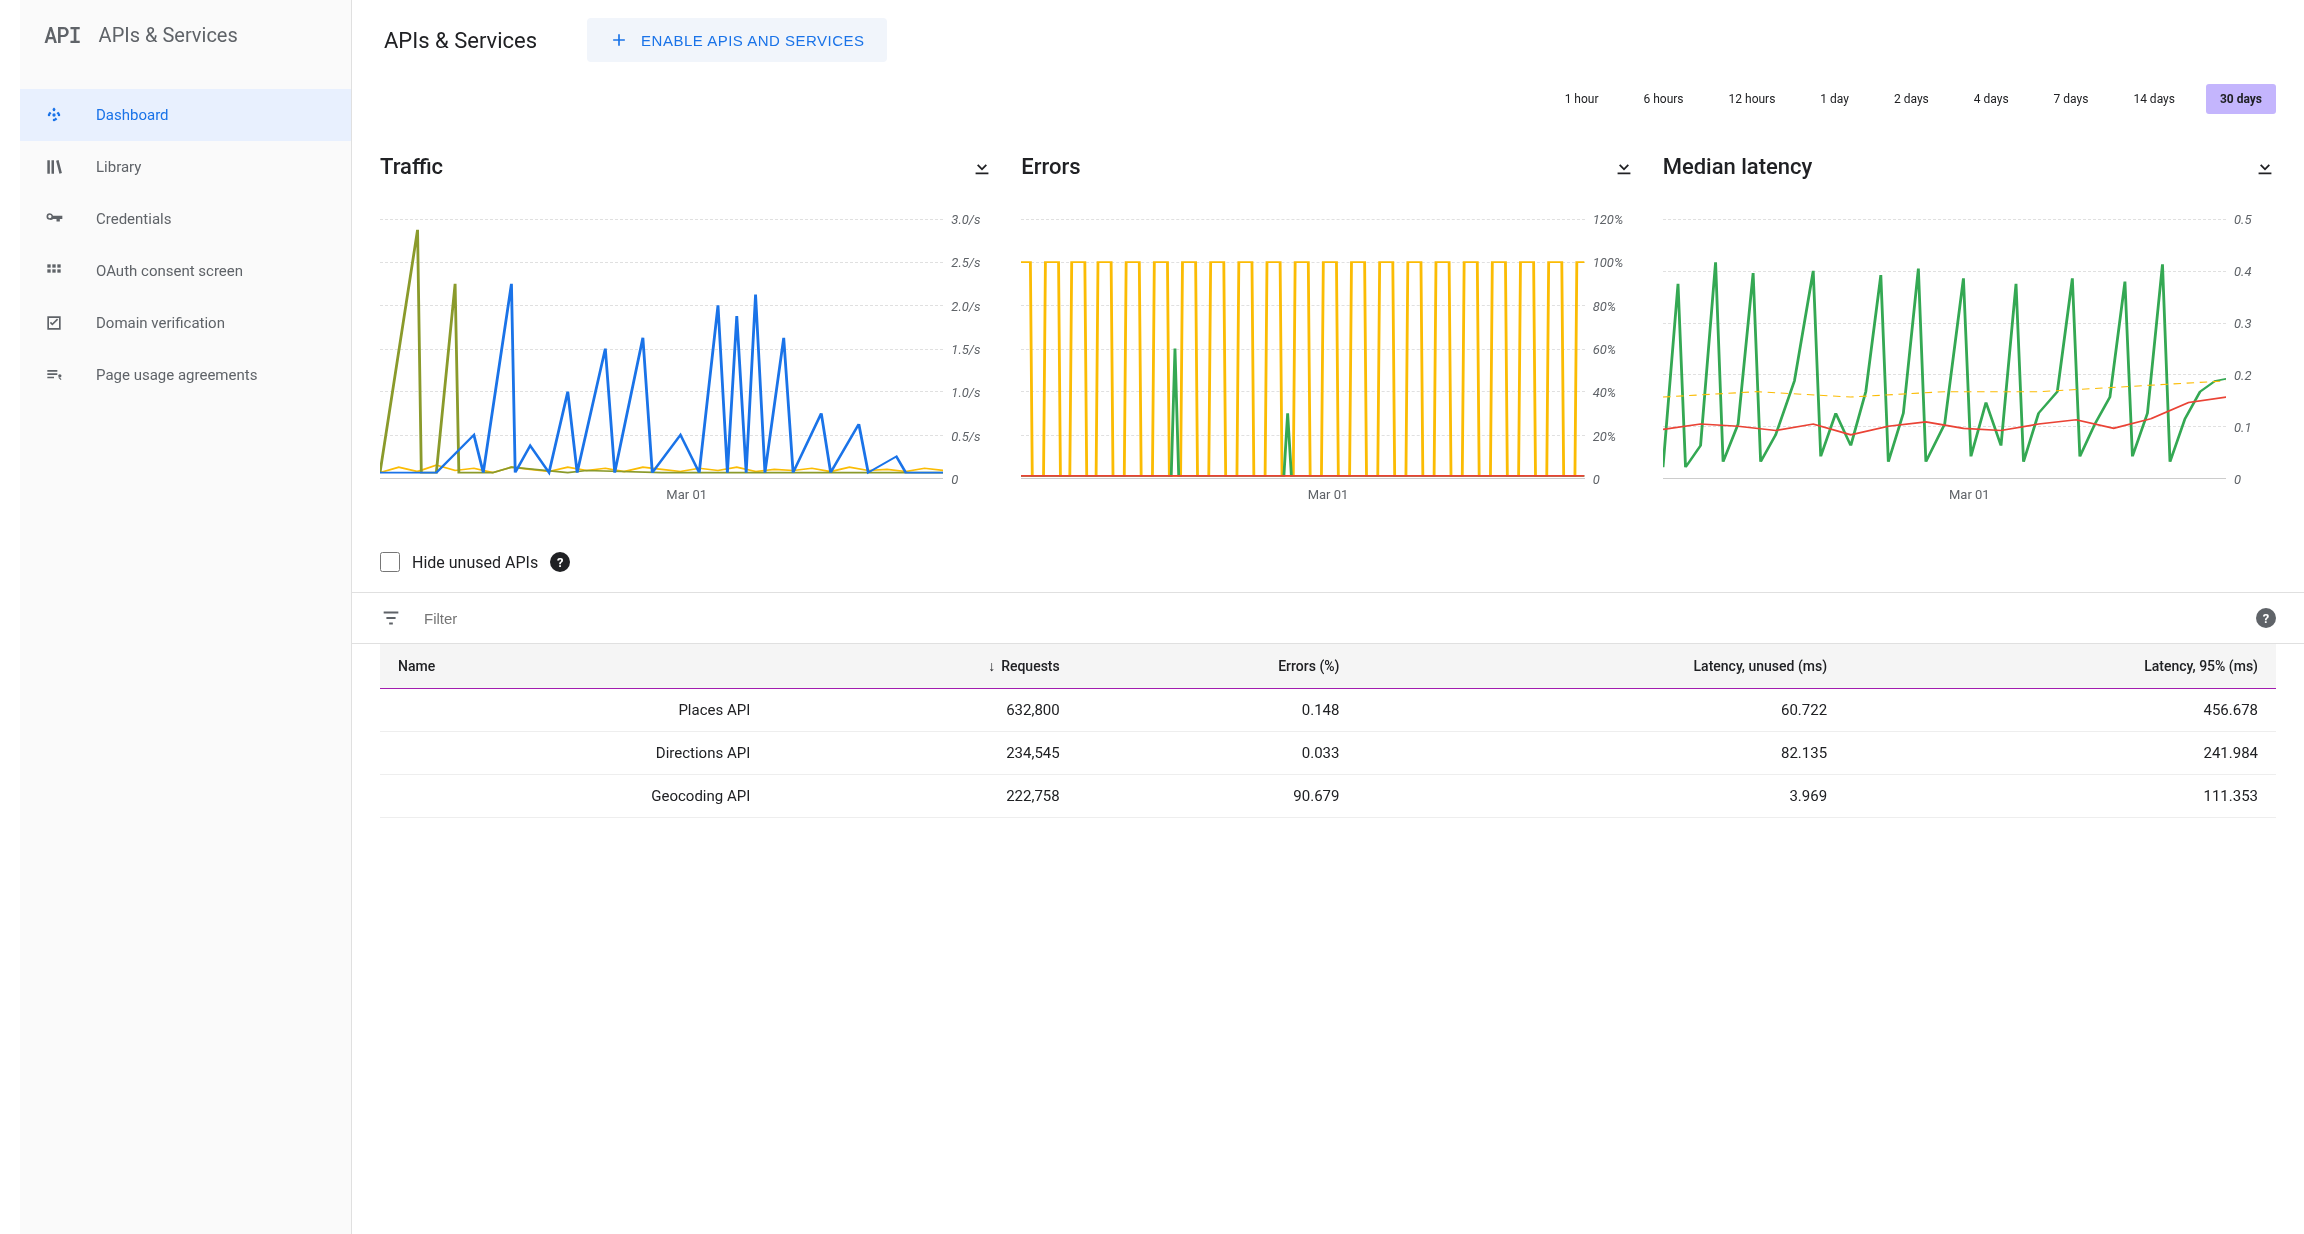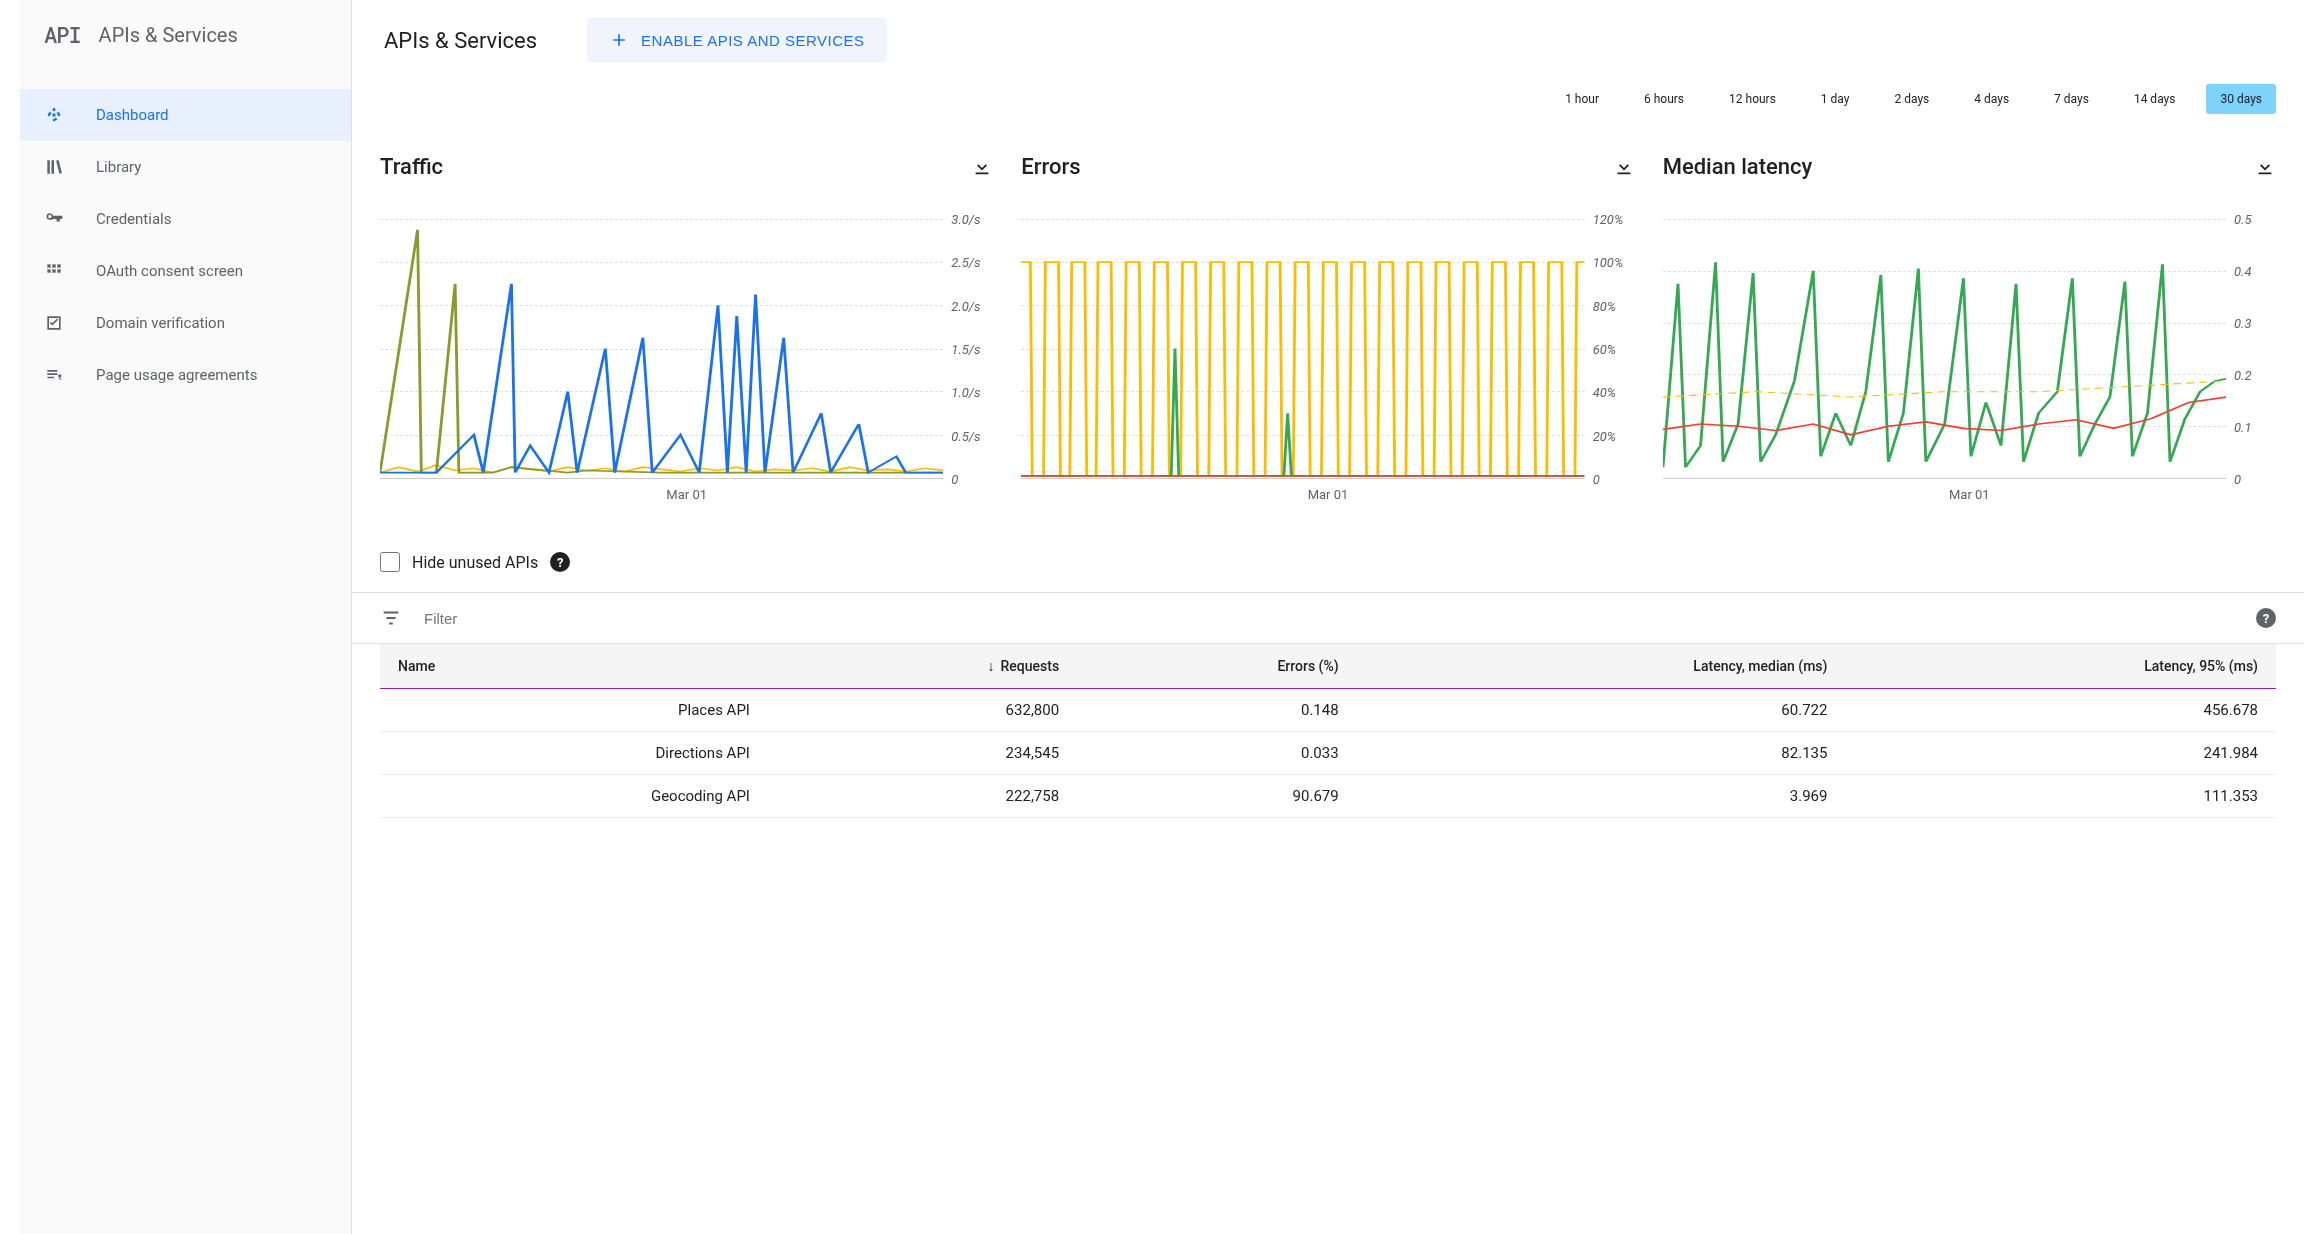--- a/index.html
+++ b/index.html
@@ -74,21 +74,21 @@
   gap: 17px;
   padding: 4px 28px 10px 28px;
   font-size: 12px;
 }
 .time-tab {
   padding: 8px 14px;
   color: #202124;
   cursor: pointer;
   border-radius: 3px;
 }
-.time-tab.active { background: #7dd3fc; font-weight: 400; }
+.time-tab.active { background: #c4b5fd; font-weight: 700; }
 .charts {
   display: flex;
   gap: 28px;
   padding: 30px 28px 20px 28px;
 }
 .chart-card { flex: 1; }
 .chart-head {
   display: flex;
   justify-content: space-between;
   align-items: center;
@@ -363,21 +363,21 @@
       <input class="filter-input" placeholder="Filter" style="">
       <span class="help-circle" style="background:#5f6368">?</span>
     </div>
 
     <table class="table">
       <thead>
         <tr>
           <th>Name</th>
           <th><span class="sort-arrow">↓</span><span>Requests</span></th>
           <th>Errors (%)</th>
-          <th>Latency, median (ms)</th>
+          <th>Latency, unused (ms)</th>
           <th>Latency, 95% (ms)</th>
         </tr>
       </thead>
       <tbody>
         <tr>
           <td>Places API</td>
           <td>632,800</td>
           <td>0.148</td>
           <td>60.722</td>
           <td>456.678</td>

